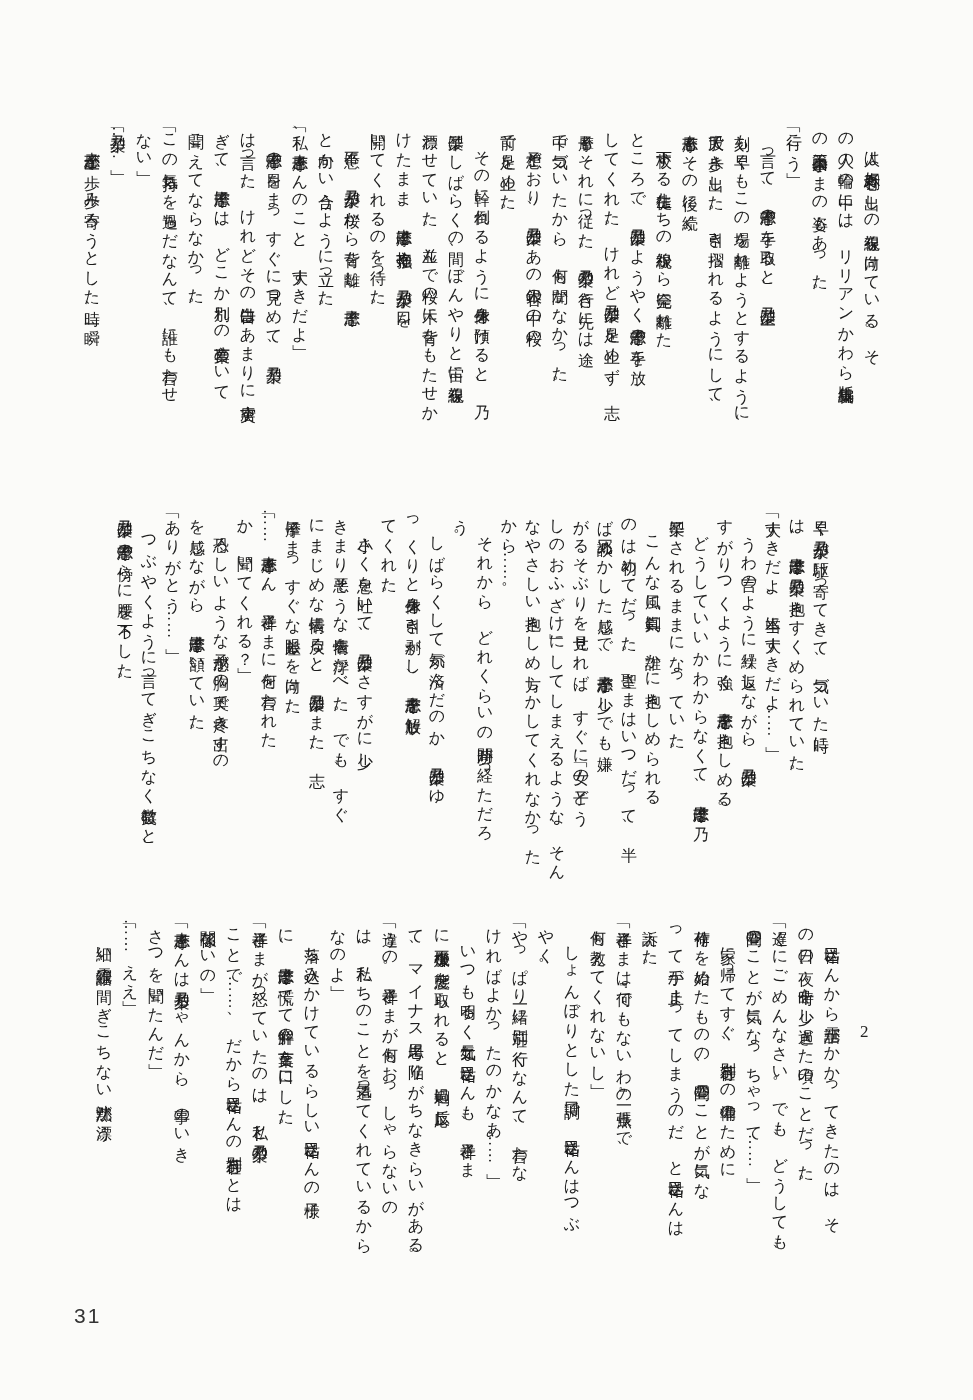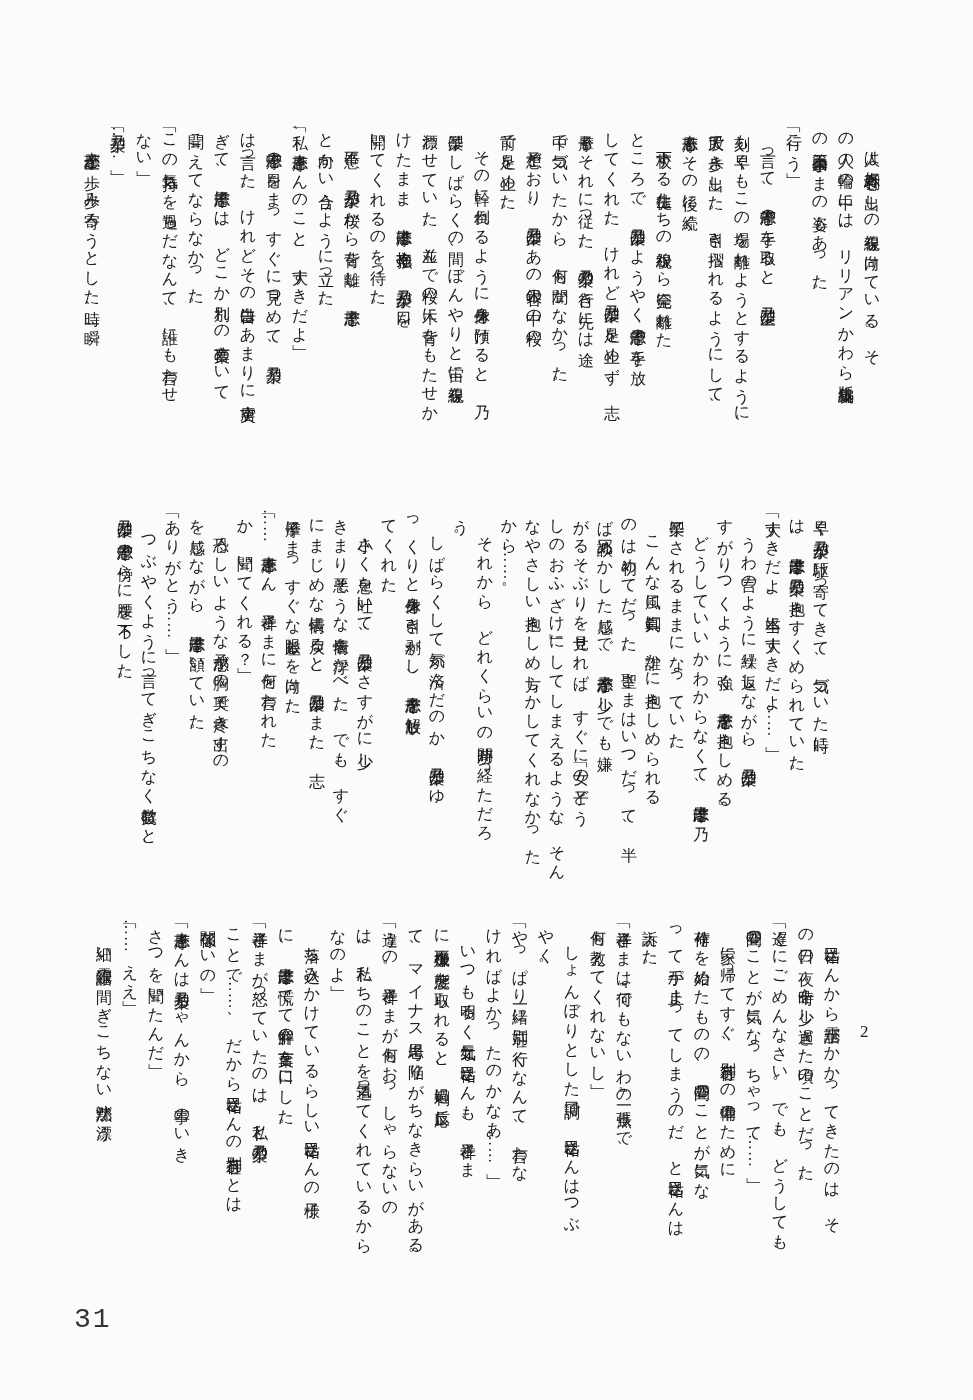--- a/index.html
+++ b/index.html
@@ -52,22 +52,22 @@
     left: 860px;
     top: 1022px;
     font-family: "Liberation Serif", "DejaVu Serif", serif;
     font-size: 17px;
     color: #222;
   }
   .page-number {
     position: absolute;
     left: 74px;
     top: 1304px;
-    font-family: Liberation Mono, monospace;
-    font-size: 28px;
+    font-family: Liberation Sans, sans-serif;
+    font-size: 21px;
     letter-spacing: 2px;
     color: #333;
   }
 </style>
 </head>
 <body>
 
 <div class="page">
 
   <div id="block-top" class="vtext">　人は好奇心剥き出しの視線を向けている。そ

